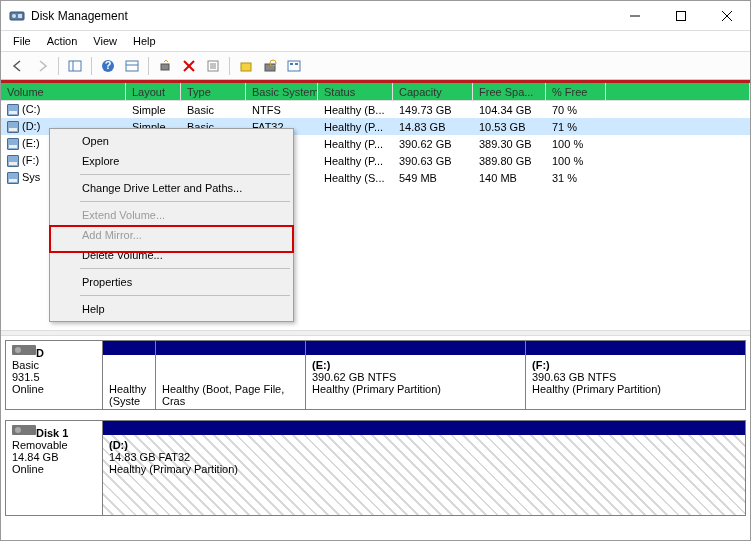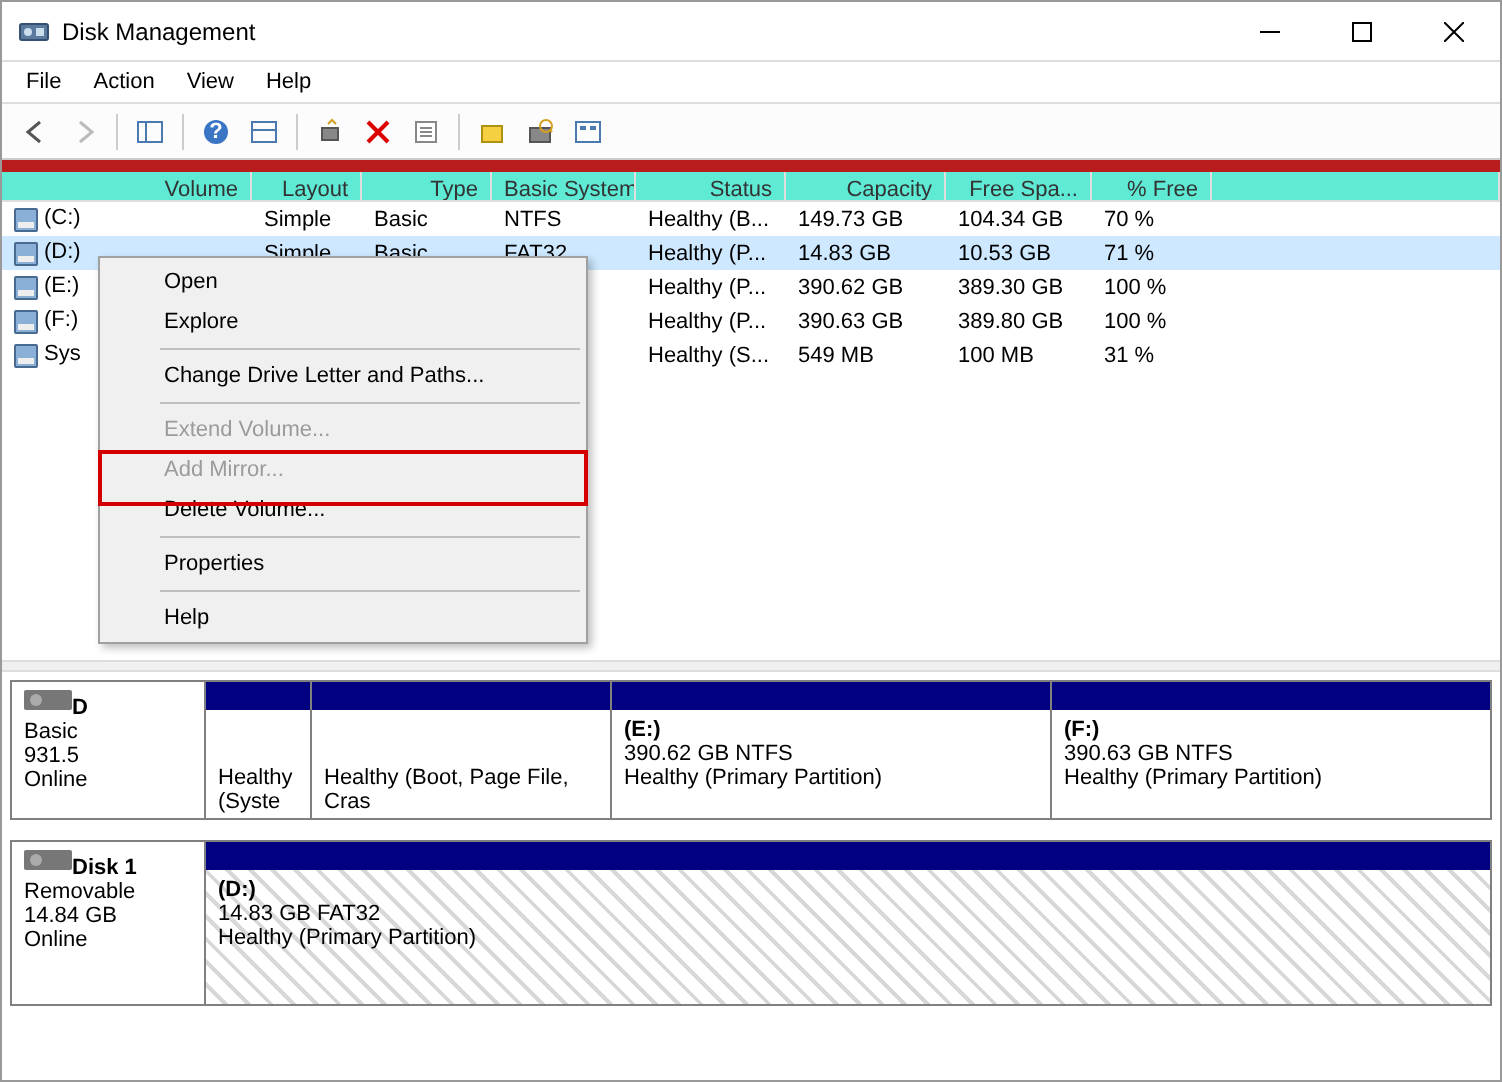--- a/index.html
+++ b/index.html
@@ -8,21 +8,21 @@
 .titlebar-icon { width: 16px; height: 16px; margin-right: 6px; display:inline-flex; align-items:center; justify-content:center; }
 .titlebar-title { flex: 1; font-size: 12px; }
 .winbtn { width: 46px; height: 30px; display: flex; align-items: center; justify-content: center; }
 .winbtn svg { width: 10px; height: 10px; }
 .menubar { height: 21px; display: flex; align-items: center; padding: 0 4px; border-bottom: 1px solid #ddd; }
 .menuitem { padding: 2px 8px; cursor: default; }
 .toolbar { height: 28px; display: flex; align-items: center; padding: 2px 6px; border-bottom: 1px solid #ccc; gap: 2px; background:#fcfcfc; }
 .toolbtn { width: 22px; height: 22px; display: inline-flex; align-items: center; justify-content: center; border: 1px solid transparent; }
 .toolsep { width: 1px; height: 18px; background: #ccc; margin: 0 3px; }
 .listview { height: 250px; overflow: hidden; position:relative; }
-.listhead { display: flex; background: #5eead4; border-bottom: 1px solid #ddd; border-top:6px solid #b91c1c; height:21px;text-align:right; }
+.listhead { display: flex; background: #22c55e; border-bottom: 1px solid #ddd; border-top:3px solid #b91c1c; height:21px; }
 .listhead .col { border-right: 1px solid #e0e0e0; padding: 3px 6px; color: #333; white-space:nowrap; overflow:hidden; }
 .row { display: flex; height: 17px; align-items: center; }
 .row .cell { padding: 0 6px; white-space: nowrap; overflow:hidden; }
 .row.selected { background: #cde8ff; }
 .vicon { width:12px; height:12px; display:inline-block; vertical-align:middle; margin-right:3px; background:#8bb0d8; border:1px solid #486a90; border-radius:1px; position:relative;}
 .vicon::after{content:'';position:absolute;left:1px;right:1px;bottom:1px;height:3px;background:#eee;}
 .splitter { height: 6px; background: #f0f0f0; border-top:1px solid #ddd; border-bottom:1px solid #ddd; cursor: row-resize; }
 .graphview { padding: 4px; background:#fff; }
 .diskrow { display: flex; border: 1px solid #808080; margin-bottom: 10px; height: 80px; background:#fff;}
 .diskhead { width: 97px; border-right: 1px solid #808080; padding: 4px 6px; background:#fff;}
@@ -209,21 +209,21 @@
         <div class="cell" style="width:73px">389.80 GB</div>
         <div class="cell" style="width:60px">100 %</div>
       </div>
       <div class="row">
         <div class="cell" style="width:125px"><span class="vicon"></span>Sys</div>
         <div class="cell" style="width:55px"></div>
         <div class="cell" style="width:65px"></div>
         <div class="cell" style="width:72px">FS</div>
         <div class="cell" style="width:75px">Healthy (S...</div>
         <div class="cell" style="width:80px">549 MB</div>
-        <div class="cell" style="width:73px">100 MB</div>
+        <div class="cell" style="width:73px">140 MB</div>
         <div class="cell" style="width:60px">31 %</div>
       </div>
     </div>
 </div>
 
 <div class="splitter"></div>
 
 <div class="graphview">
   <div class="diskrow" style="height:70px;">
     <div class="diskhead">
@@ -253,21 +253,21 @@
         <div class="pheader"></div>
         <div class="pbody">
           <b>(F:)</b><br>
           <span>390.63 GB NTFS</span><br>
           <span>Healthy (Primary Partition)</span>
         </div>
       </div>
     </div>
   </div>
 
-  <div class="diskrow" style="height:83px;">
+  <div class="diskrow" style="height:96px;">
     <div class="diskhead">
       <span class="ic"></span><b>Disk 1</b><br>
       <span>Removable</span><br>
       <span>14.84 GB</span><br>
       <span>Online</span>
     </div>
     <div class="partitions">
       <div class="partition" style="flex:1">
         <div class="pheader"></div>
         <div class="pbody hatched">

